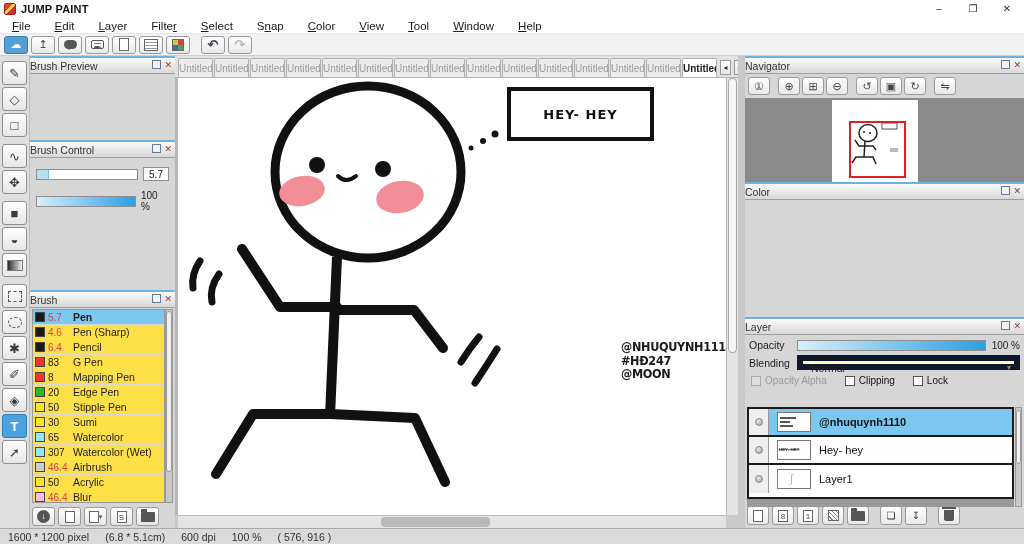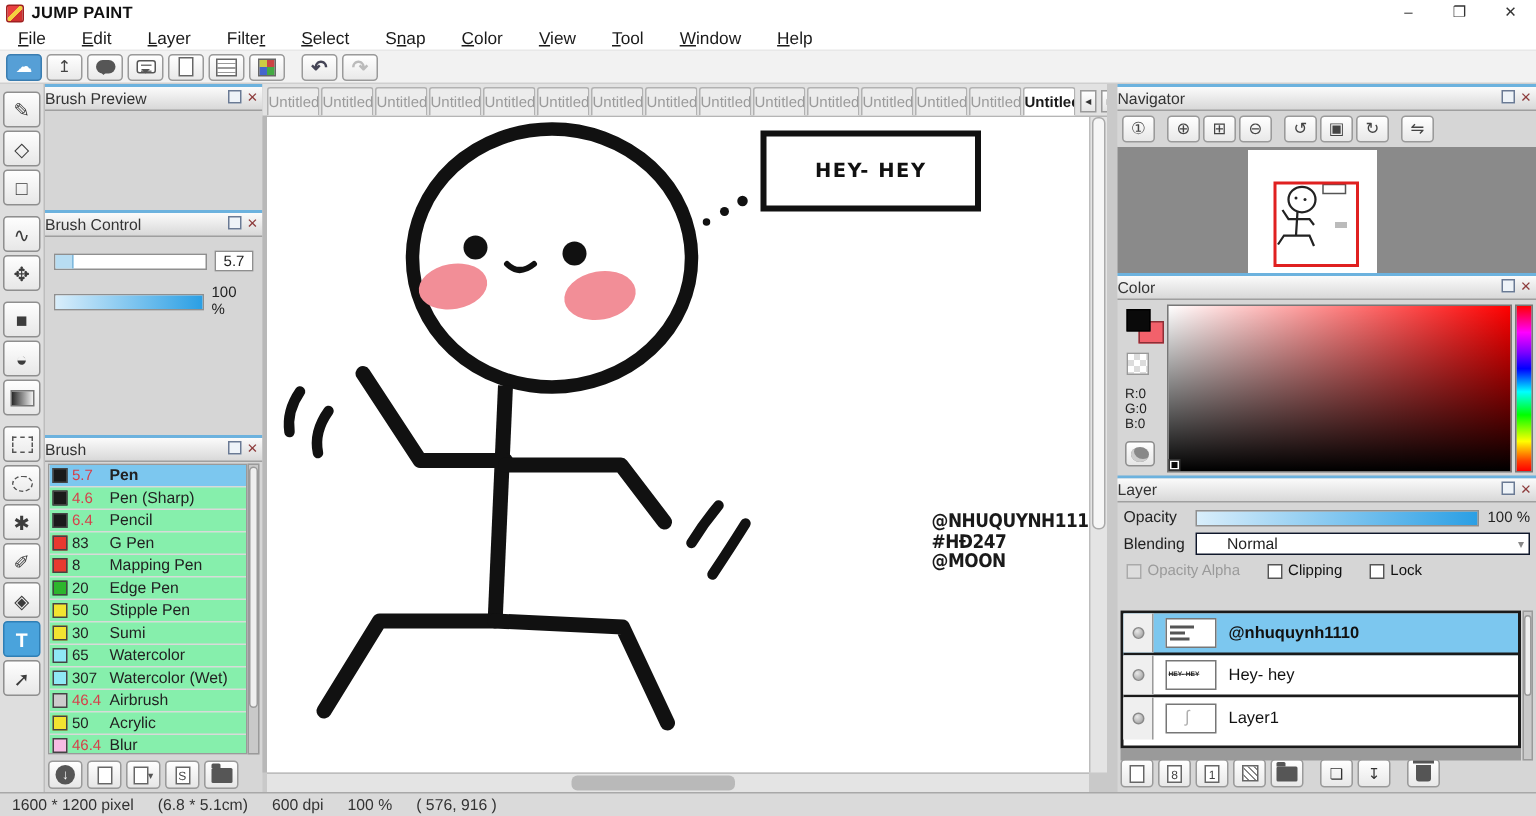--- a/index.html
+++ b/index.html
@@ -64,21 +64,21 @@
   .bc { left:0; top:84px; width:145px; height:144px; }
   .bc .row { display:flex; align-items:center; margin:9px 6px 0 6px; }
   .slider { height:11px; background:#fff; border:1px solid #8f8f8f; flex:1; position:relative; }
   .slider .fill1 { position:absolute; left:0; top:0; bottom:0; width:12%; background:#b8ddf2; border-right:1px solid #7fb8dc; }
   .slider .fill2 { position:absolute; left:0; top:0; bottom:0; width:100%; background:linear-gradient(90deg,#d9eefb,#2b9fe4); }
   .valbox { width:26px; height:14px; border:1px solid #8f8f8f; background:#fff; font-size:10px; text-align:center; line-height:13px; margin-left:5px; }
   .pct { font-size:10px; margin-left:5px; color:#222; width:28px; }
 
   .br { left:0; top:234px; width:145px; height:215px; }
   .brushlist { position:absolute; left:2px; top:17px; right:10px; bottom:2px; background:#fff; border:1px solid #9a9a9a; overflow:hidden; }
-  .brow { height:15px; display:flex; align-items:center; border-bottom:1px solid #d9d9d9; background:#86efac; padding-left:2px; }
+  .brow { height:15px; display:flex; align-items:center; border-bottom:1px solid #d9d9d9; background:#fde047; padding-left:2px; }
   .brow.selected { background:#7cc7ef; }
   .bsw { width:10px; height:10px; border:1px solid #444; margin-right:3px; flex:none; }
   .bsize { width:25px; font-size:10px; flex:none; }
   .bname { font-size:10.5px; white-space:nowrap; }
   .brow.selected .bname { font-weight:bold; }
   .brscroll { position:absolute; right:2px; top:17px; width:8px; bottom:2px; background:#c9c9c9; border:1px solid #9a9a9a; }
   .brscroll .thumb { position:absolute; left:0; right:0; top:1px; height:84%; background:#efefef; border:1px solid #9a9a9a; border-radius:3px; }
 
   .brushbtns { position:absolute; left:2px; top:451px; display:flex; gap:3px; align-items:center; }
   .bbtn { width:23px; height:19px; border:1px solid #9a9a9a; border-radius:3px; background:linear-gradient(#fff,#e6e6e6); display:flex; align-items:center; justify-content:center; font-size:10px; color:#333; }
@@ -127,21 +127,21 @@
            background-image:linear-gradient(to bottom, rgba(0,0,0,0), #000), linear-gradient(to right, #fff, #f00); }
   .svmark { position:absolute; left:1px; bottom:1px; width:6px; height:6px; border:1px solid #fff; outline:1px solid #333; }
   .huebar { position:absolute; top:2px; right:2px; width:12px; bottom:2px; border:1px solid #777;
             background:linear-gradient(to bottom,#f00 0%,#f0f 16%,#8000ff 28%,#00f 38%,#0ff 52%,#0f0 66%,#ff0 82%,#ff4000 94%,#f00 100%); }
 
   .layerp { top:261px; height:211px; }
   .lrow1 { display:flex; align-items:center; margin:4px 4px 0 4px; gap:4px; }
   .llabel { font-size:10.5px; color:#222; width:44px; flex:none;}
   .lslider { flex:1; height:11px; border:1px solid #8f8f8f; background:linear-gradient(90deg,#d9eefb,#2b9fe4); }
   .lpct { font-size:10px; width:30px; text-align:right; flex:none;}
-  .lselect { flex:1; height:15px; border:1px solid #0f172a; background:#ffffff; font-size:10.5px; line-height:14px; padding-left:20px; position:relative; }
+  .lselect { flex:1; height:15px; border:6px solid #0f172a; background:#fef9c3; font-size:10.5px; line-height:14px; padding-left:8px; position:relative; }
   .lselect .arrow { position:absolute; right:3px; top:0; color:#888; font-size:8px; line-height:14px; }
   .lchecks { display:flex; align-items:center; margin:5px 4px 4px 6px; gap:4px; }
   .chk { width:10px; height:10px; border:1px solid #555; background:#fff; flex:none; }
   .chk.dim { border-color:#aaa; background:#ddd; }
   .chklabel { font-size:10px; color:#111; margin-right:14px; }
   .chklabel.dim { color:#9a9a9a; }
   .layerlist { position:absolute; left:2px; right:10px; top:88px; height:92px; border:2px solid #1a1a1a; background:#fff; }
   .lyr { height:28px; display:flex; align-items:center; border-bottom:2px solid #1a1a1a; background:#fff; }
   .lyr:last-child { border-bottom:none; }
   .lyr.selected { background:#7cc7ef; }
@@ -512,39 +512,20 @@
       </div>
     </div>
   </div>
 
   <div class="panel rp colorp">
     <div class="phead"><span>Color</span>
       <span class="phicons">
           <span class="popout"></span>
           <span class="pclose">✕</span>
         </span></div>
-    <div class="colorbody">
-      <div class="fgbg">
-        <div class="bgsw"></div>
-        <div class="fgsw"></div>
-      </div>
-      <div class="transw checker"></div>
-      <div class="rgbtxt">
-        <div>R:0</div>
-        <div>G:0</div>
-        <div>B:0</div>
-      </div>
-      <div class="palbtn">
-          <div class="palglyph"></div>
-        </div>
-      <div class="svbox">
-          <div class="svmark"></div>
-        </div>
-      <div class="huebar"></div>
-    </div>
   </div>
 
   <div class="panel rp layerp">
     <div class="phead"><span>Layer</span>
       <span class="phicons">
           <span class="popout"></span>
           <span class="pclose">✕</span>
         </span></div>
     <div class="lrow1">
       <span class="llabel">Opacity</span>

